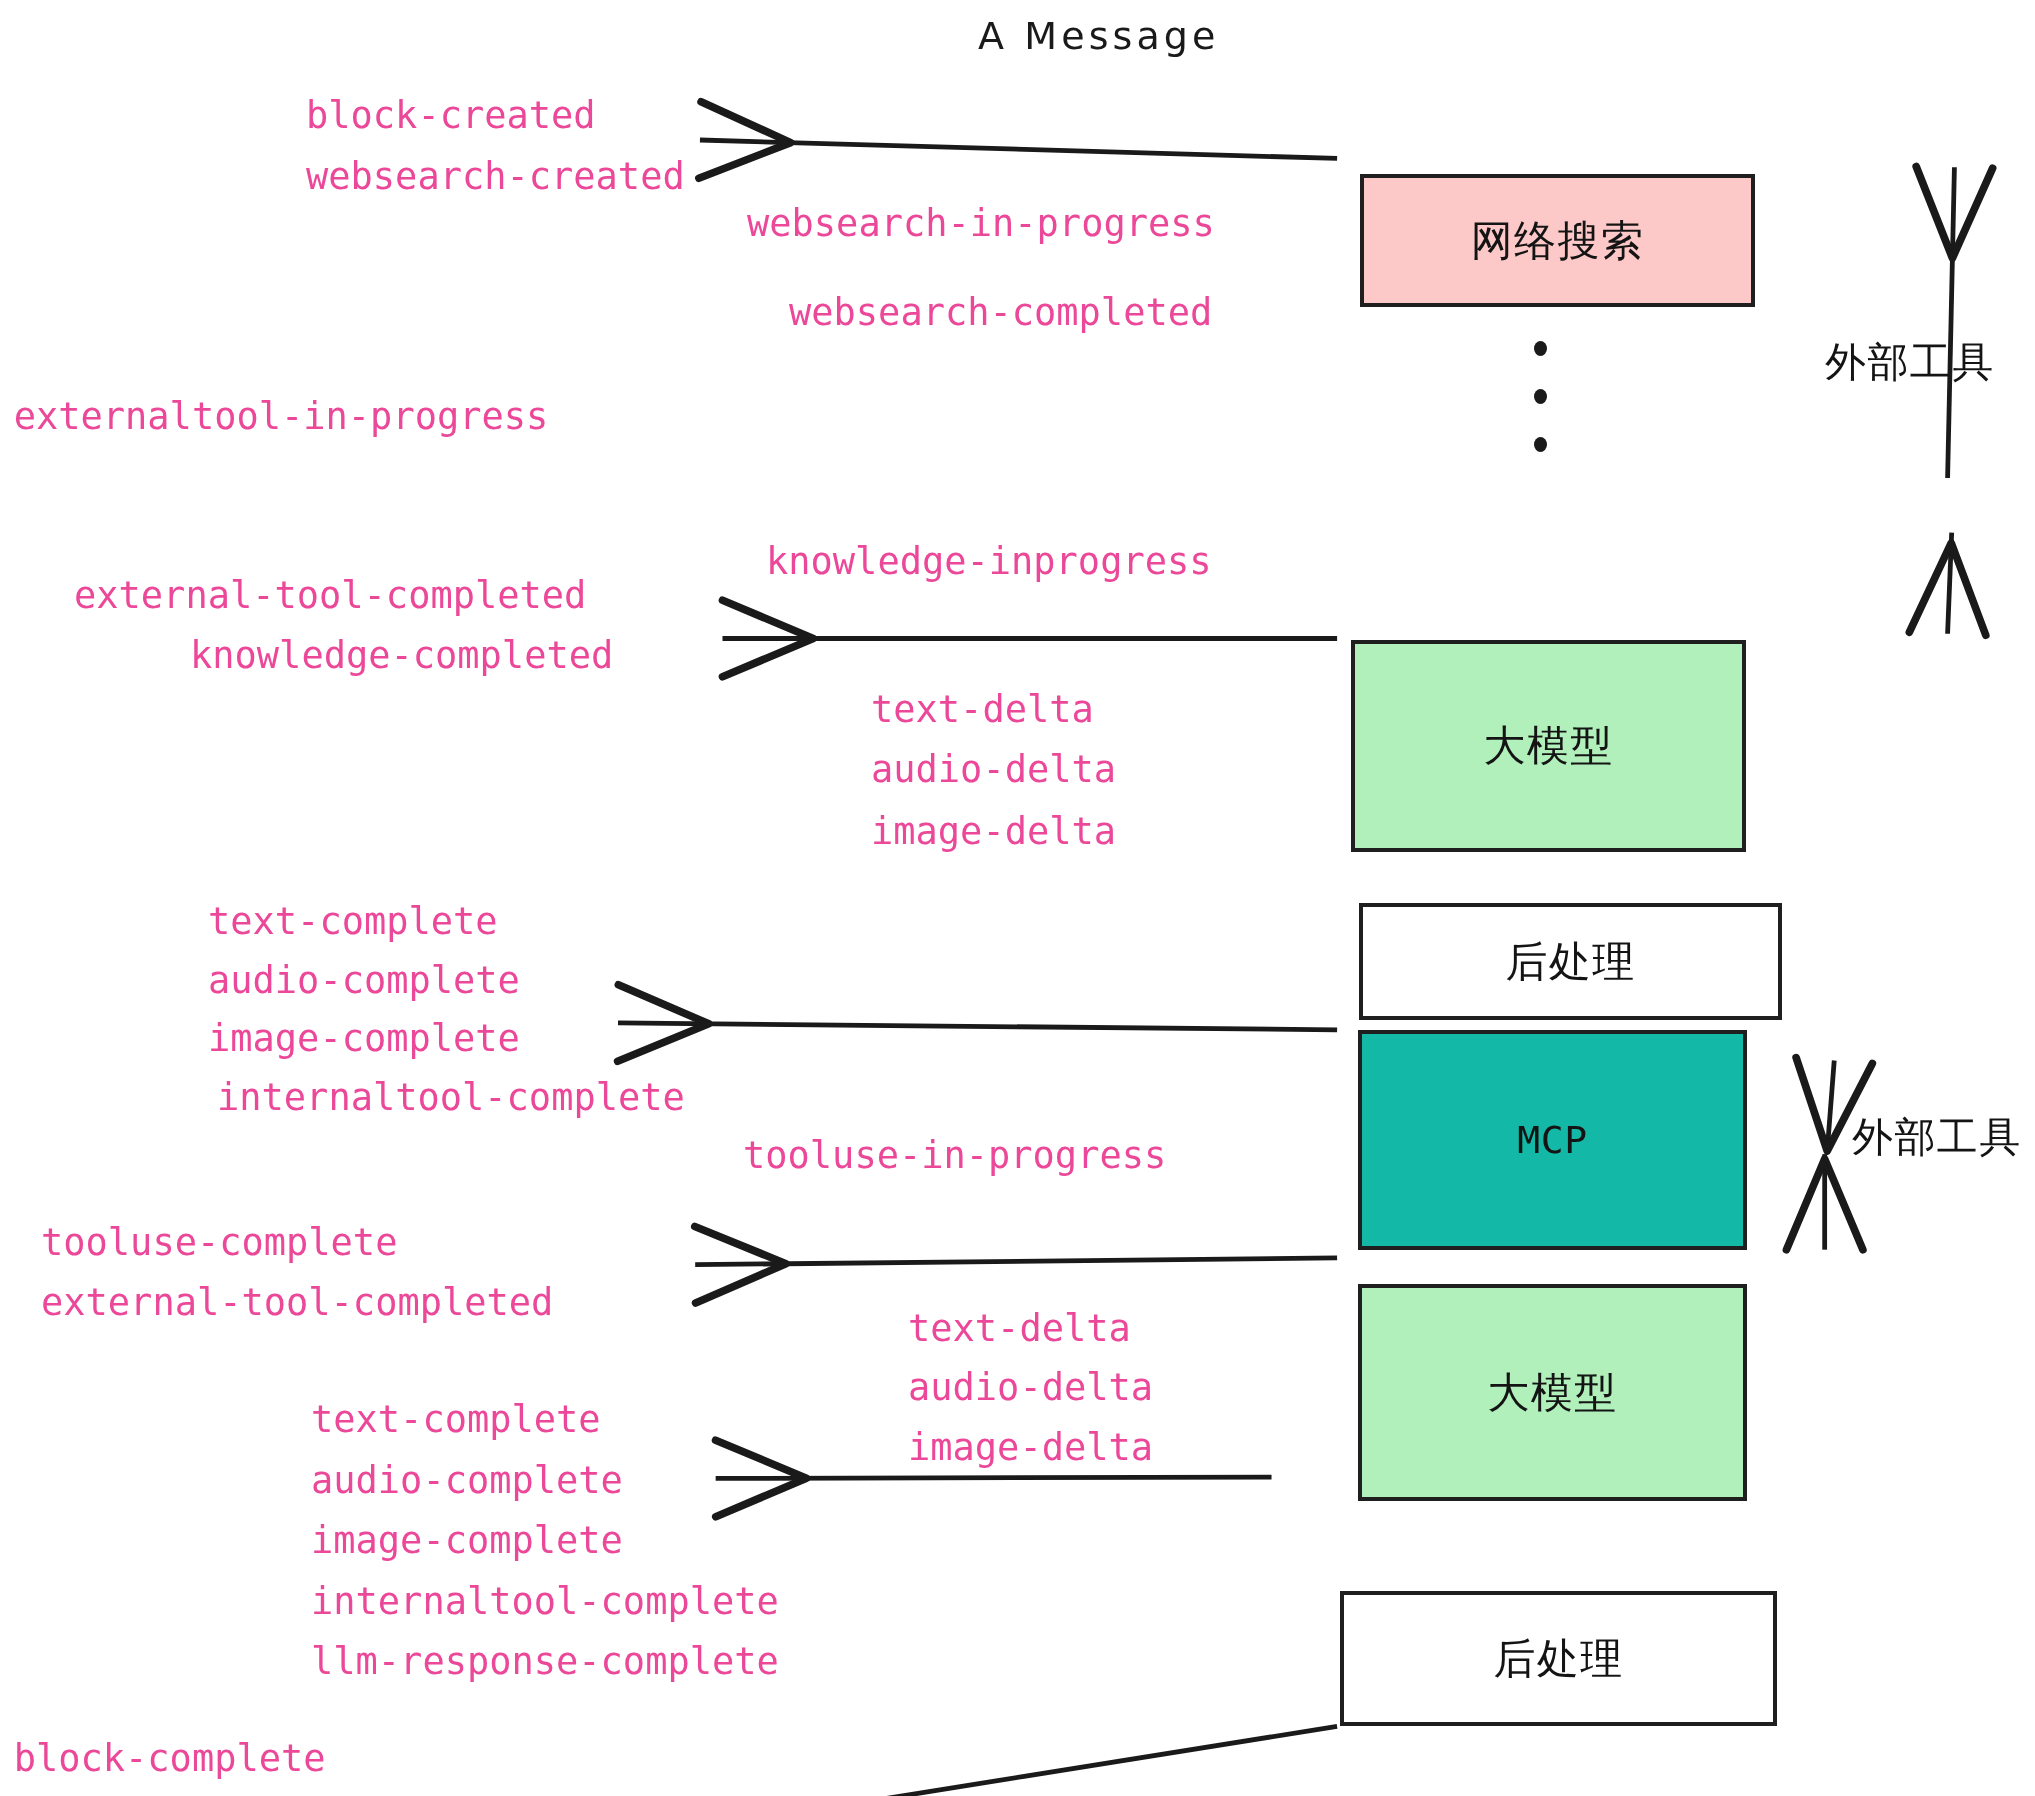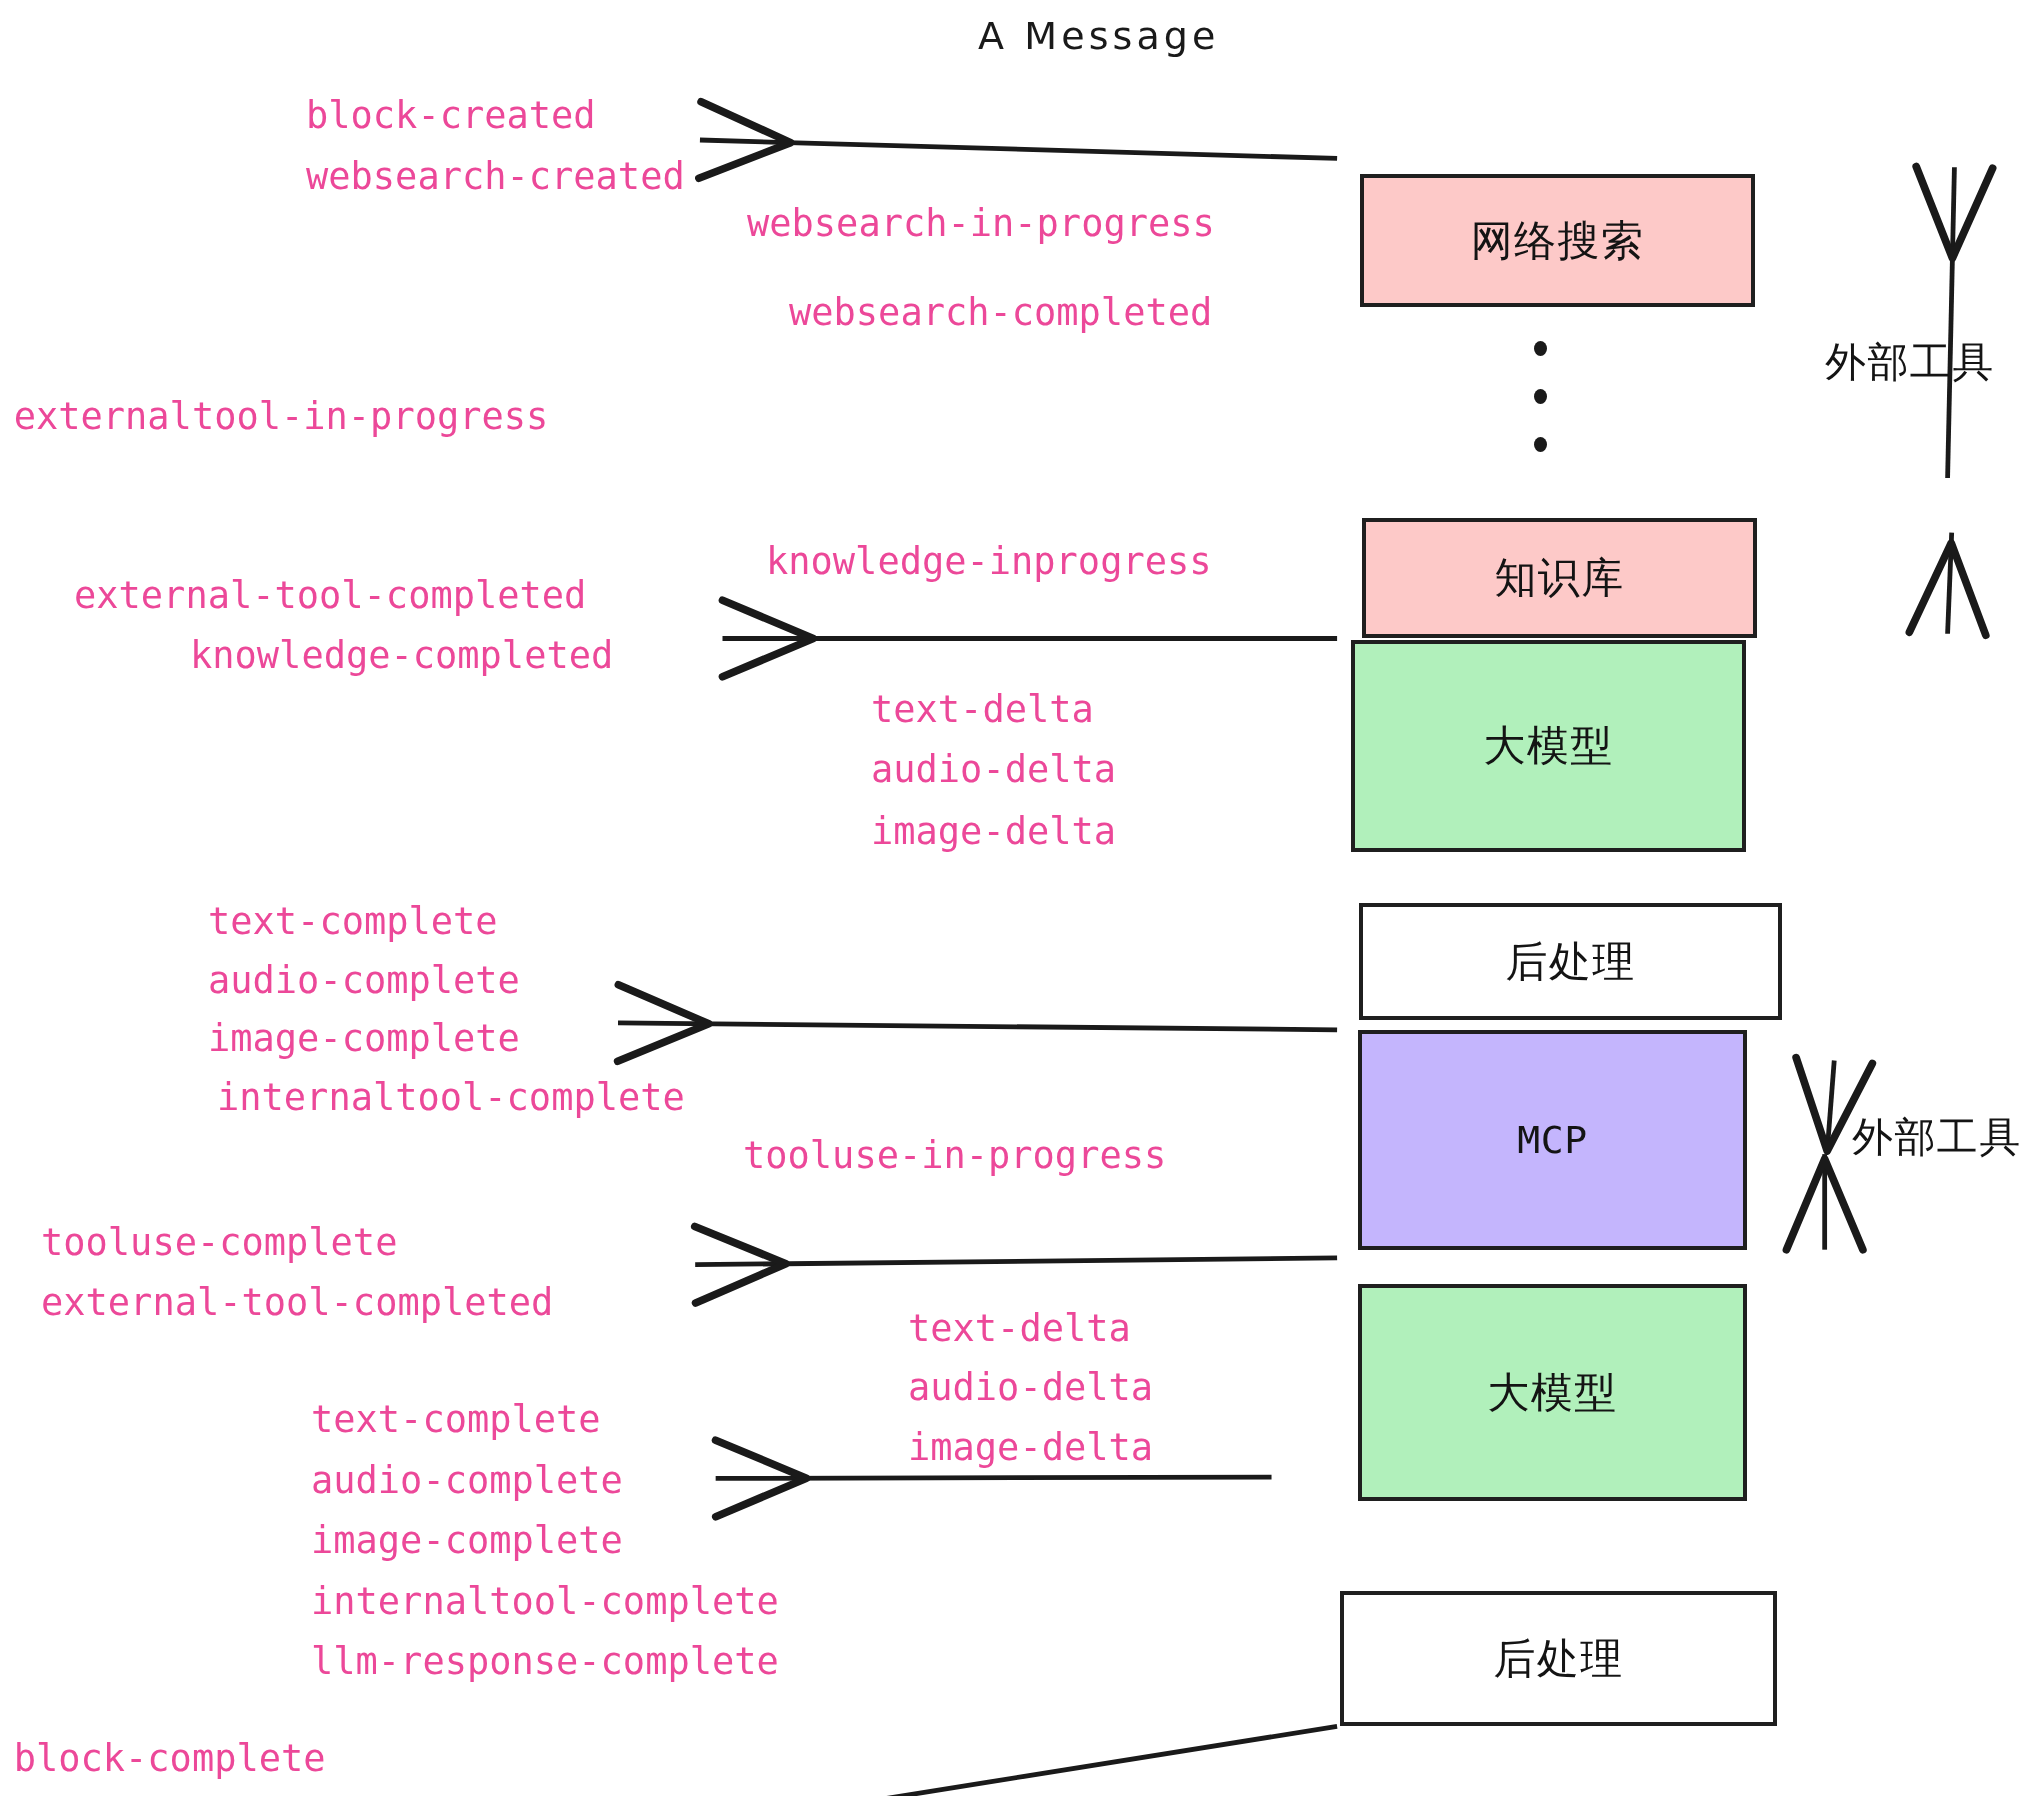--- a/index.html
+++ b/index.html
@@ -43,21 +43,21 @@
     display: flex;
     align-items: center;
     justify-content: center;
     font-family: "DejaVu Sans", "Liberation Sans", sans-serif;
     font-size: 42px;
     color: #141414;
     letter-spacing: 1.4px;
   }
   .box.pink   { background: #fdc9c8; margin-left: 15px; }
   .box.green  { background: #b1f0bb; }
-  .box.yellow { background: #c4b5fd; }
+  .box.yellow { background: #14b8a6; }
   .box.white  { background: #ffffff; }
   .box.mono {
     font-family: "DejaVu Sans Mono", "Liberation Mono", monospace;
     font-size: 38px;
     letter-spacing: 0.7px;
   }
   
   .side-label {
     position: absolute;
     font-family: "DejaVu Sans", "Liberation Sans", sans-serif;
@@ -116,23 +116,20 @@
 
     <path d="M2672,1690 L2672,1830" fill="none" stroke="#1a1a1a" stroke-width="7" marker-end="url(#ah)"></path>
   </svg>
 
   <div class="title" style="left:978px; top:13.7px;">A Message</div>
 
   <div class="box pink" style="left:1345px; top:174px; width:395px; height:133px;">
     <span>网络搜索</span>
   </div>
 
-  <div class="box pink" style="left:1347px; top:518px; width:395px; height:120px;">
-    <span>知识库</span>
-  </div>
 
   <div class="box green" style="left:1351px; top:640px; width:395px; height:212px;">
     <span>大模型</span>
   </div>
 
   <div class="box white" style="left:1359px; top:903px; width:423px; height:117px;">
     <span>后处理</span>
   </div>
 
   <div class="box yellow mono" style="left:1358px; top:1030px; width:389px; height:220px;">

